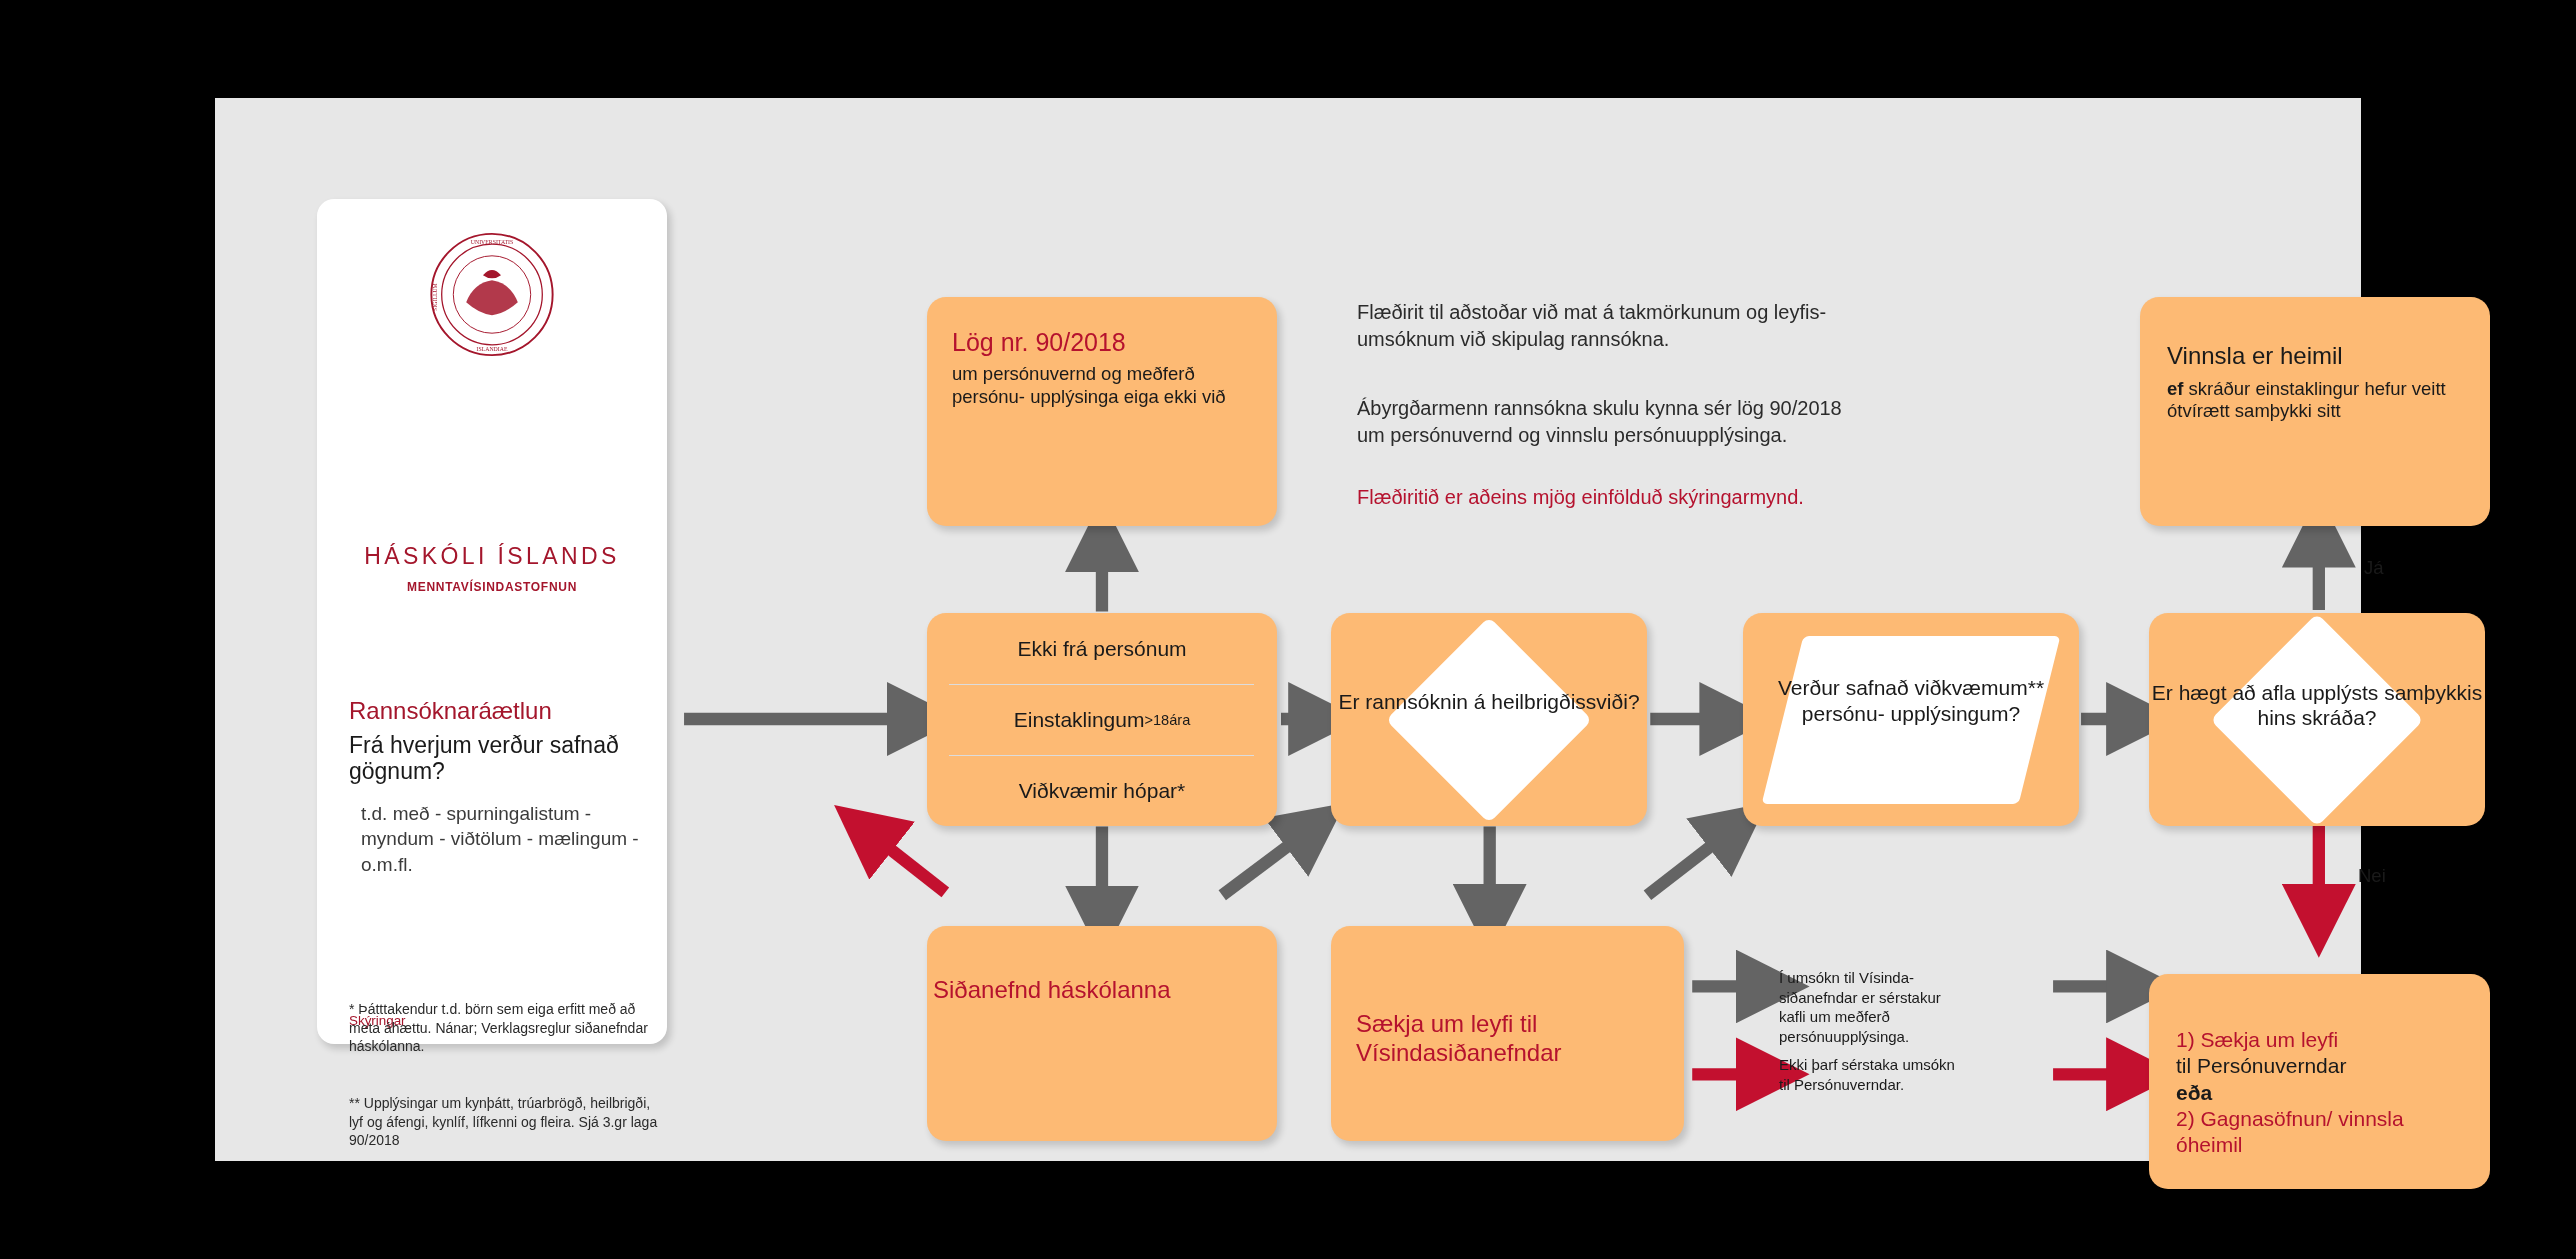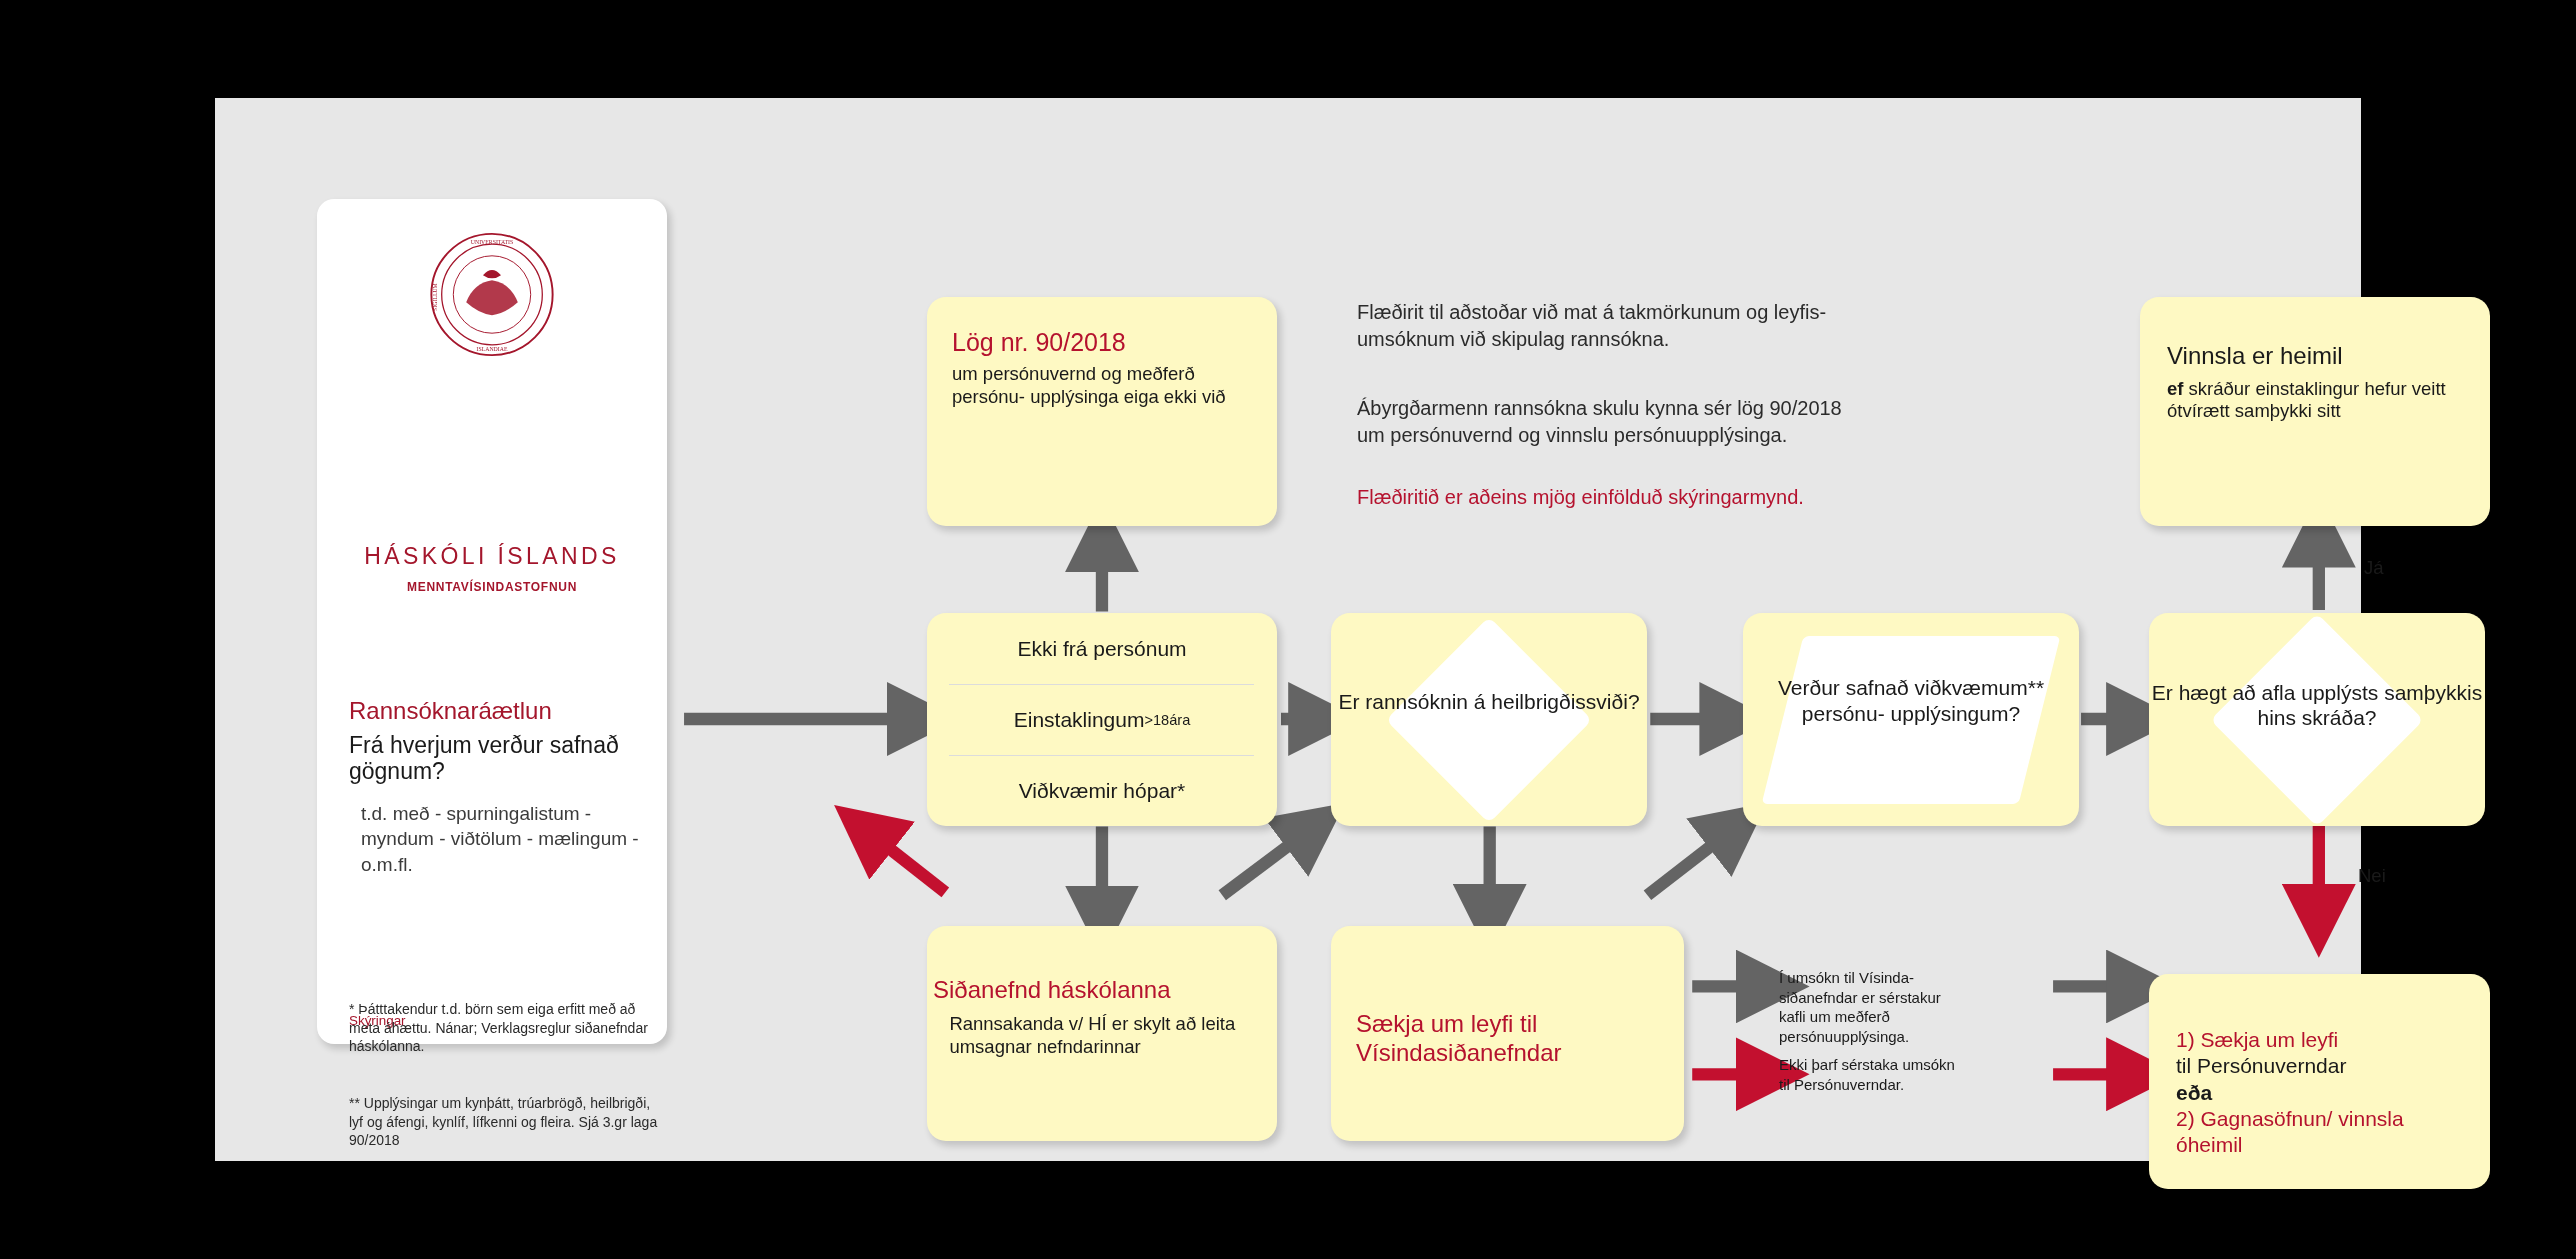--- a/index.html
+++ b/index.html
@@ -24,21 +24,21 @@
     left: 215px;
     top: 98px;
     width: 2146px;
     height: 1063px;
     background: #e7e7e7;
   }
 
   
   .card {
     position: absolute;
-    background: #fef9c3;
+    background: #fdba74;
     border-radius: 19px;
     box-shadow: 3.4px 4.5px 7.8px rgba(0,0,0,0.16);
     box-sizing: border-box;
   }
   .white-pure { background: #ffffff; }
 
   .txt {
     position: absolute;
     box-sizing: border-box;
     white-space: pre-wrap;
@@ -537,22 +537,20 @@
 viðkvæmum**
 persónu-
 upplýsingum?</div>
     </div>
 
     <div id="label-ja" class="blabel">Já</div>
     <div id="label-nei" class="blabel">Nei</div>
 
     <div id="ethics-card" class="card">
       <div id="ethics-title">Siðanefnd háskólanna</div>
-      <div id="ethics-body">Rannsakanda v/ HÍ er skylt að
-leita umsagnar nefndarinnar</div>
     </div>
 
     <div id="apply-card" class="card">
       <div id="apply-text">Sækja um leyfi til
 Vísindasiðanefndar</div>
     </div>
 
     <div id="ann-a" class="txt">Í umsókn til Vísinda-
 siðanefndar er sérstakur
 kafli um meðferð

